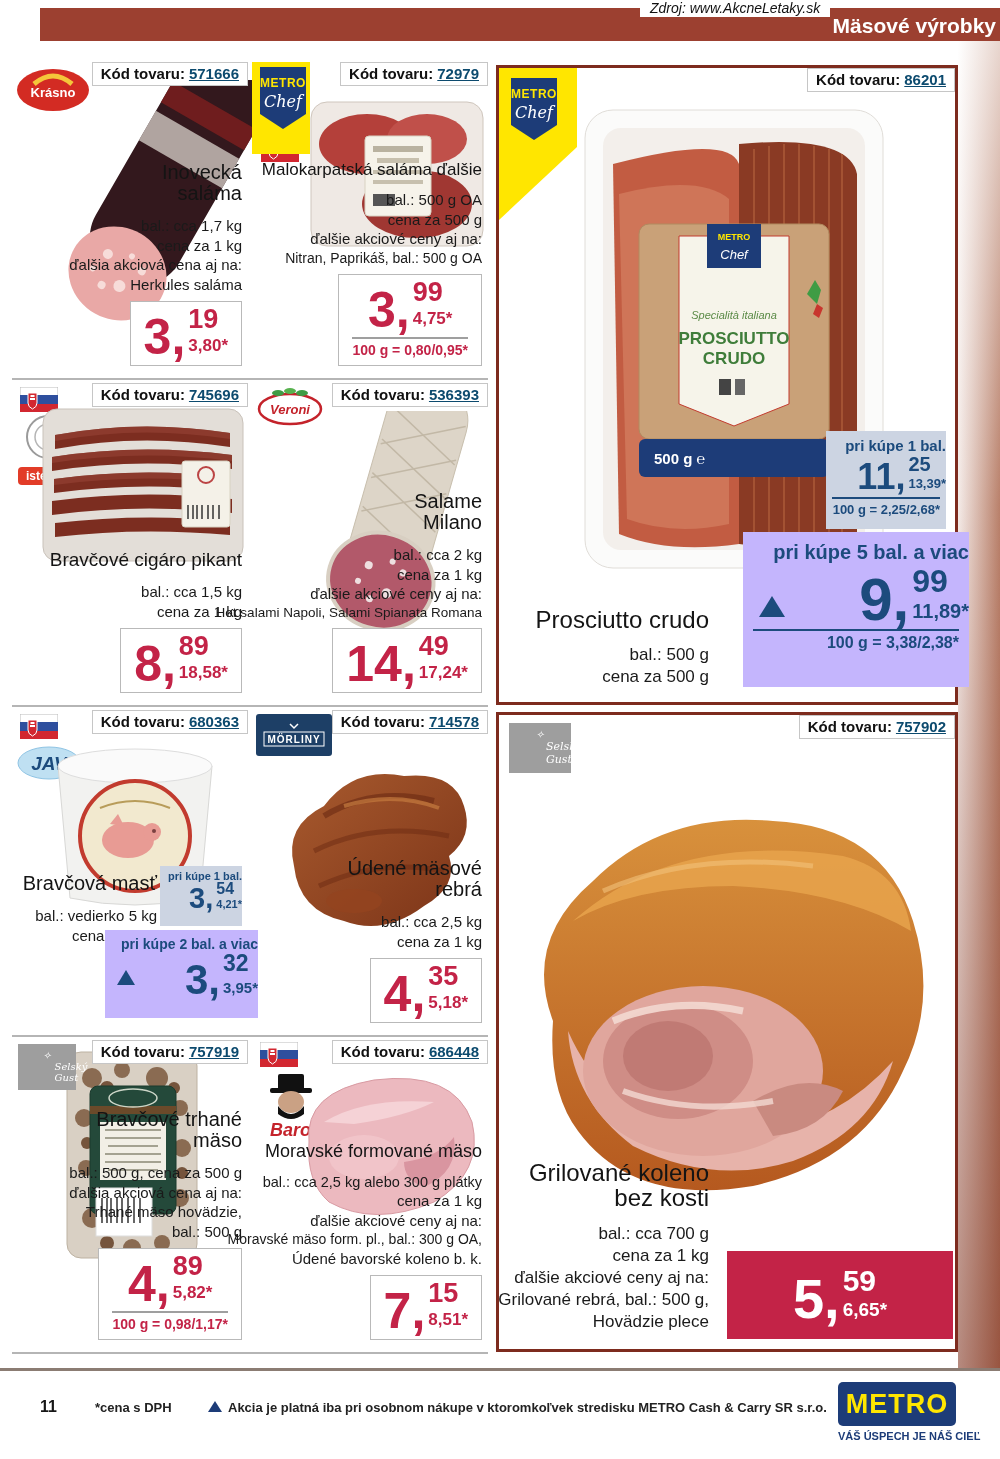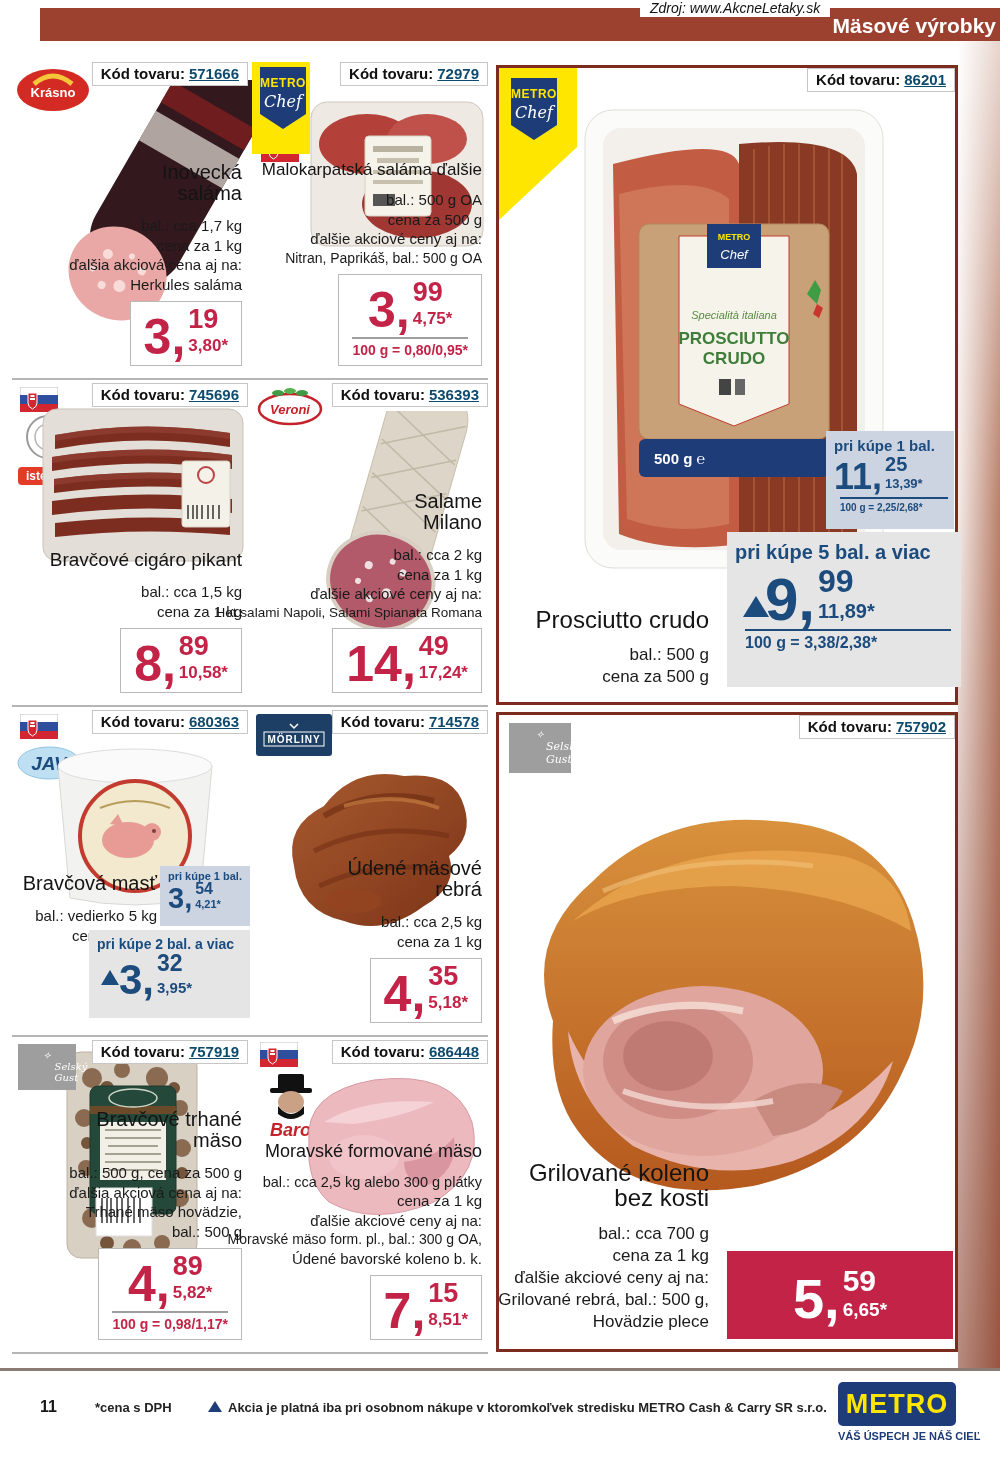--- a/index.html
+++ b/index.html
@@ -31,23 +31,23 @@
   .pricebox{border:1px solid #b9b9b9;background:#fff;padding:6px 13px 7px;margin-top:7px;
             text-align:center;color:#c32347;}
   .price{display:inline-flex;align-items:flex-end;}
   .pw{font-weight:bold;font-size:50px;line-height:.8;}
   .pcol{display:flex;flex-direction:column;align-items:flex-start;margin-left:3px;margin-bottom:1px;}
   .pcents{font-weight:bold;font-size:27px;line-height:.85;}
   .pprev{font-weight:bold;font-size:17px;margin-top:5px;}
   .punit{border-top:2px solid #9f9f9f;margin-top:6px;padding-top:3px;
          font-weight:bold;font-size:14px;}
   
-  .promo{position:absolute;text-align:left;z-index:4;padding-left:8px;}
+  .promo{position:absolute;text-align:right;z-index:4;}
   .promo-blue{background:#ccd4e2;color:#1c4b7d;}
-  .promo-yellow{background:#e5e5e5;color:#1c4b7d;}
+  .promo-yellow{background:#c4b5fd;color:#1c4b7d;margin-left:16px;}
   .promo .plabel{font-weight:bold;}
   .promo .punit{border-top-color:#1c4b7d;color:#1c4b7d;}
   .tri{position:absolute;width:0;height:0;border-left:13px solid transparent;
        border-right:13px solid transparent;border-bottom:21px solid #1c4b7d;}
   .tri.sm{border-left-width:9px;border-right-width:9px;border-bottom-width:15px;}
   .redbox{position:absolute;background:#c32347;color:#fff;display:flex;align-items:center;
           justify-content:center;z-index:4;}
   
   .metro-badge{position:absolute;width:46px;height:62px;background:#1d3c78;z-index:4;
                clip-path:polygon(0 0,100% 0,100% 76%,50% 100%,0 76%);text-align:center;padding-top:9px;box-sizing:border-box;}
@@ -218,21 +218,21 @@
     </svg>
     <div class="promo promo-blue" style="left:327px;top:363px;width:120px;height:98px">
       <div class="plabel" style="font-size:15px;margin-top:6px">pri kúpe 1 bal.</div>
       <div class="price" style="margin-top:2px">
         <span class="pw" style="font-size:36px">11,</span>
         <span class="pcol">
           <span class="pcents" style="font-size:20px">25</span>
           <span class="pprev" style="font-size:13px;margin-top:3px">13,39*</span>
         </span>
       </div>
-      <div class="punit" style="font-size:10px;margin:4px 6px 0">100 g = 2,25/2,68*</div>
+      <div class="punit" style="font-size:13px;margin:4px 6px 0">100 g = 2,25/2,68*</div>
     </div>
     <div class="promo promo-yellow" style="left:228px;top:464px;width:226px;height:155px">
       <div class="plabel" style="font-size:20px;margin-top:9px">pri kúpe 5 bal. a viac</div>
       <div class="tri" style="left:16px;top:64px"></div>
       <div class="price" style="margin-top:4px;margin-left:30px">
         <span class="pw" style="font-size:60px">9,</span>
         <span class="pcol">
           <span class="pcents" style="font-size:32px">99</span>
           <span class="pprev" style="font-size:20px">11,89*</span>
         </span>
@@ -297,21 +297,21 @@
       <div class="pname" style="font-size:19px;white-space:nowrap">Bravčové cigáro pikant</div>
       <div class="pdet">
         <div>bal.: cca 1,5 kg</div>
         <div>cena za 1 kg</div>
       </div>
       <div class="pricebox">
         <div class="price">
           <span class="pw">8,</span>
           <span class="pcol">
             <span class="pcents">89</span>
-            <span class="pprev">10,58*</span>
+            <span class="pprev">18,58*</span>
           </span>
         </div>
       </div>
     </div>
   </div>
 
   <div class="card" style="left:252px;top:383px;width:236px;height:322px">
     <svg class="photo" style="left:4px;top:4px" width="68" height="40" viewBox="0 0 68 40">
       <ellipse cx="34" cy="22" rx="31" ry="15" fill="#fff" stroke="#c4232b" stroke-width="2.5"></ellipse>
       <ellipse cx="22" cy="6" rx="6" ry="3" fill="#3f9c44"></ellipse>

